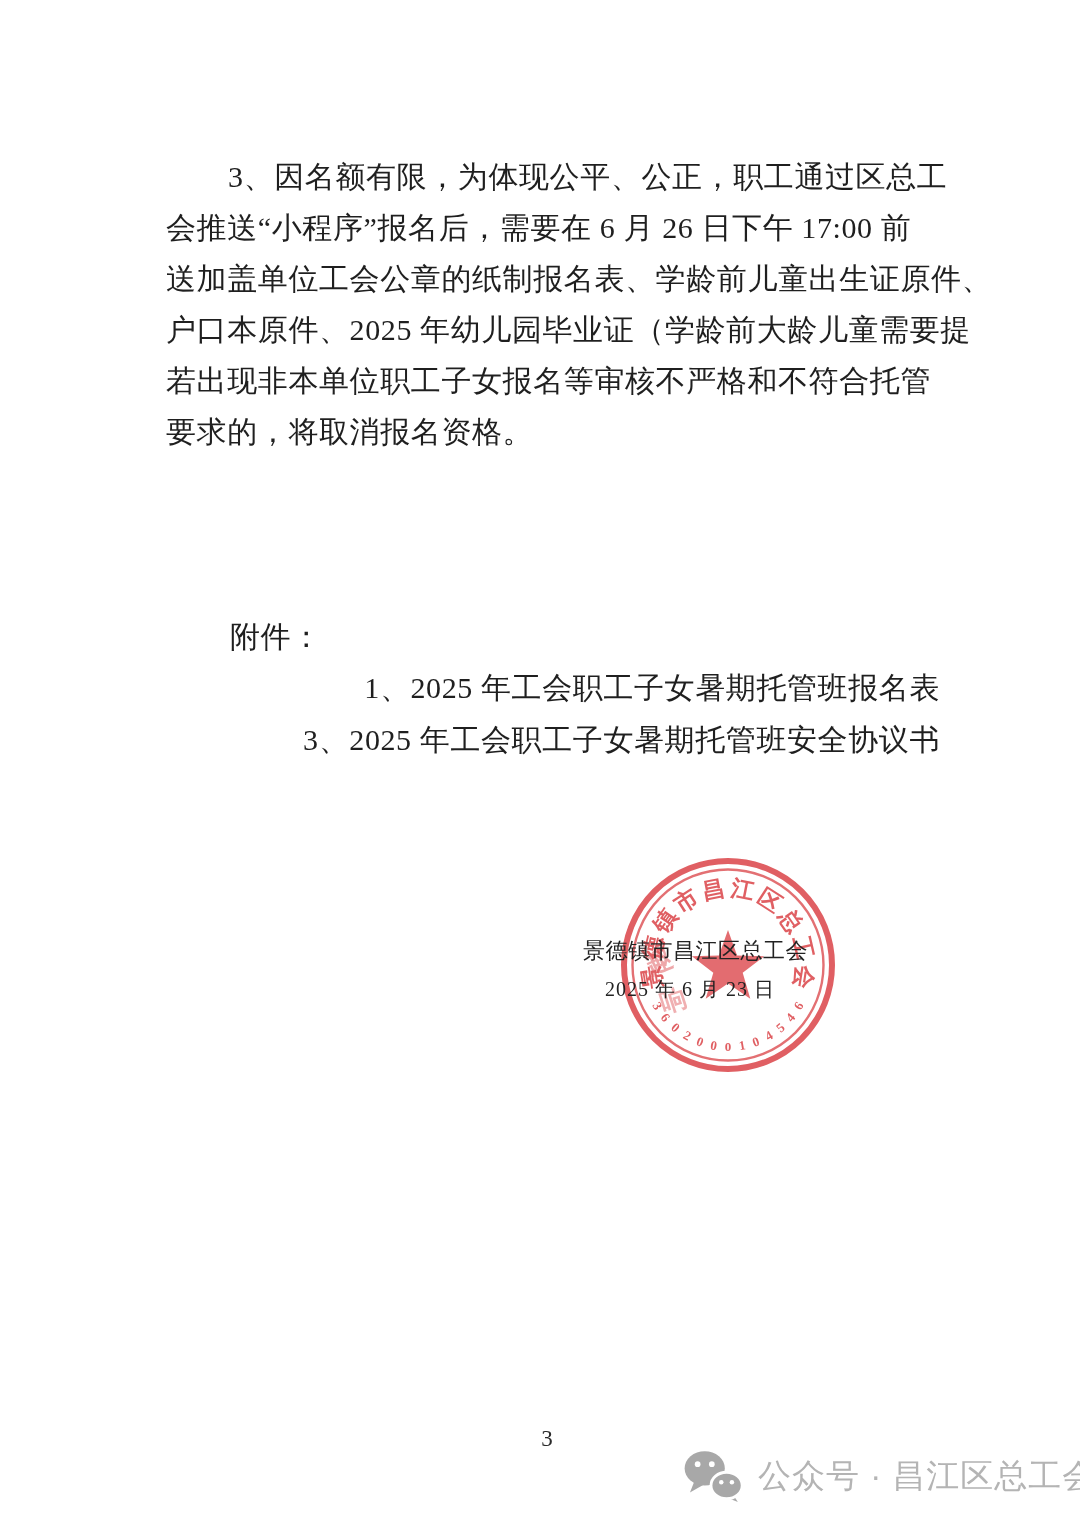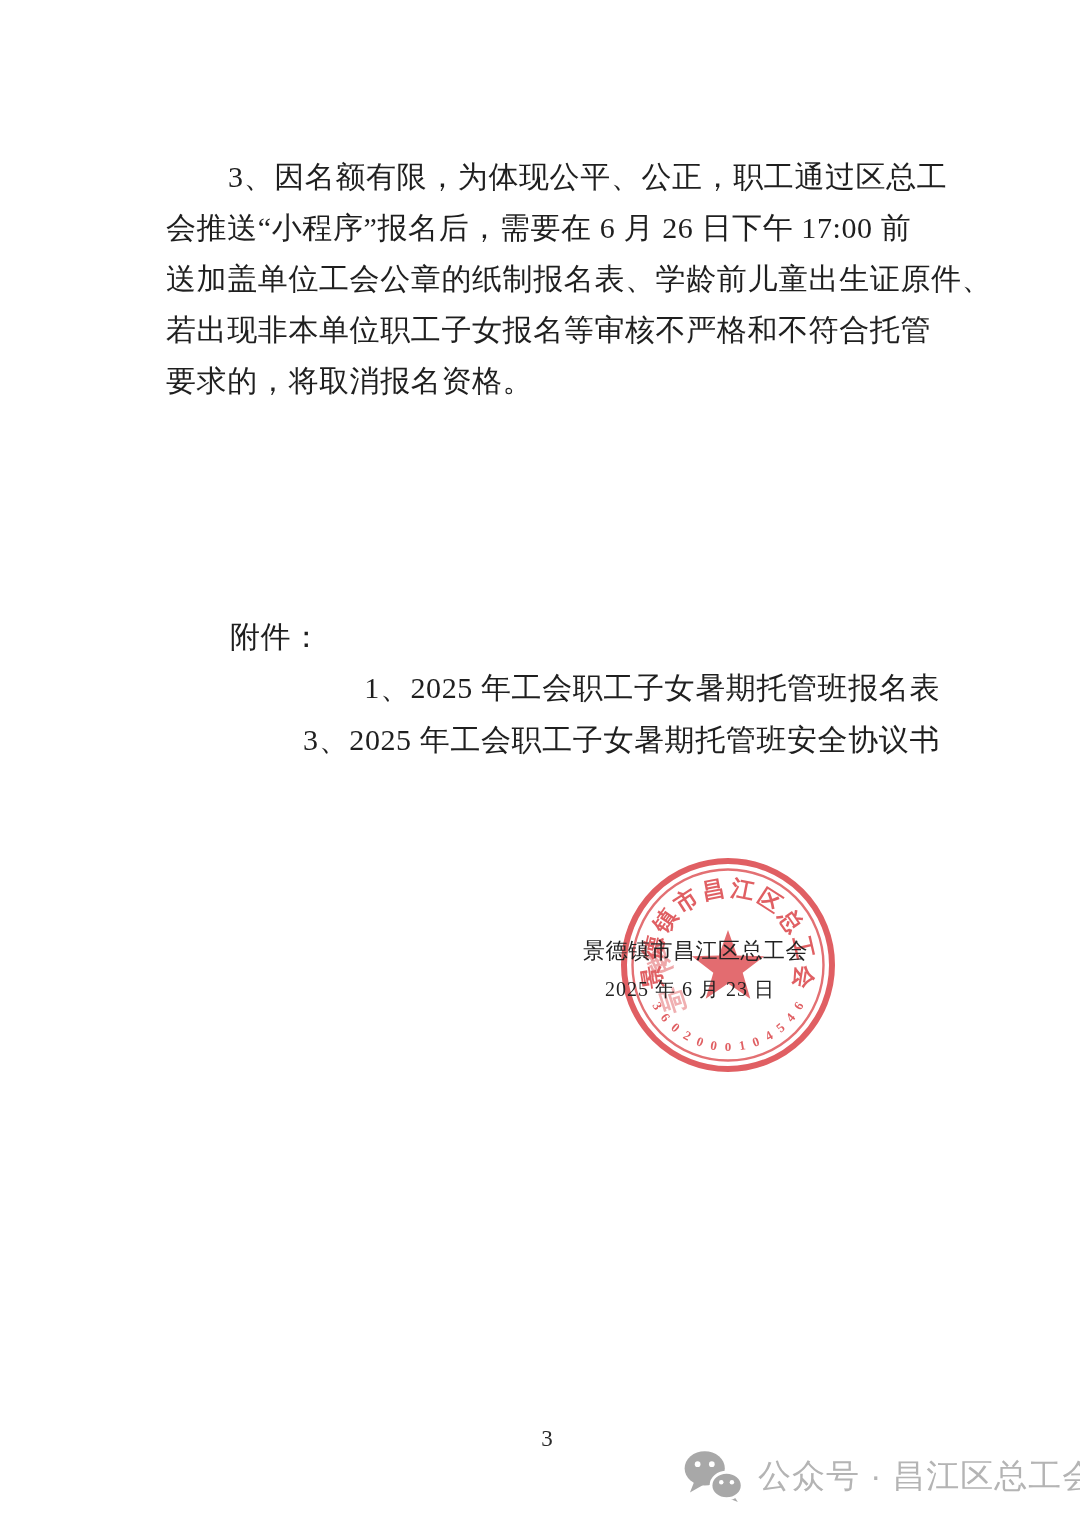--- a/index.html
+++ b/index.html
@@ -69,20 +69,21 @@
 </style>
 </head>
 <body>
 
 <div class="page">
 
   <div class="para">
     <div class="line indent">3、因名额有限，为体现公平、公正，职工通过区总工</div>
     <div class="line">会推送“小程序”报名后，需要在 6 月 26 日下午 17:00 前</div>
     <div class="line">送加盖单位工会公章的纸制报名表、学龄前儿童出生证原件、</div>
+    <div class="line">户口本原件、2025 年幼儿园毕业证（学龄前大龄儿童需要提</div>
     <div class="line">若出现非本单位职工子女报名等审核不严格和不符合托管</div>
     <div class="line">要求的，将取消报名资格。</div>
   </div>
 
   <div class="attach">
     <div class="line">附件：</div>
     <div class="line item">1、2025 年工会职工子女暑期托管班报名表</div>
     <div class="line item">3、2025 年工会职工子女暑期托管班安全协议书</div>
   </div>
 

